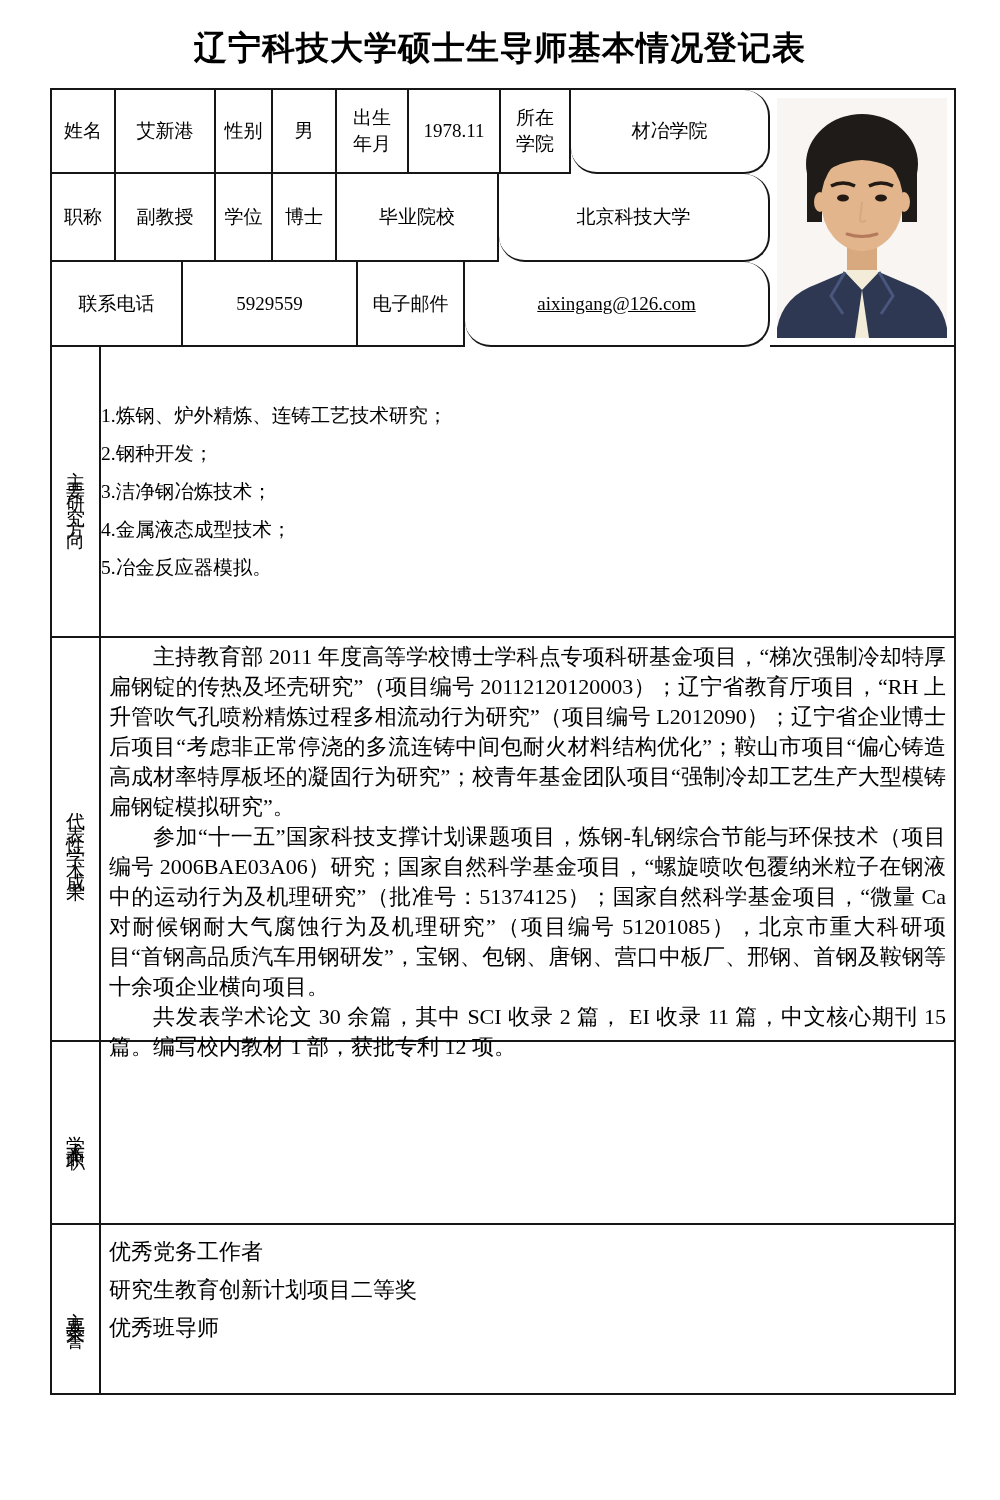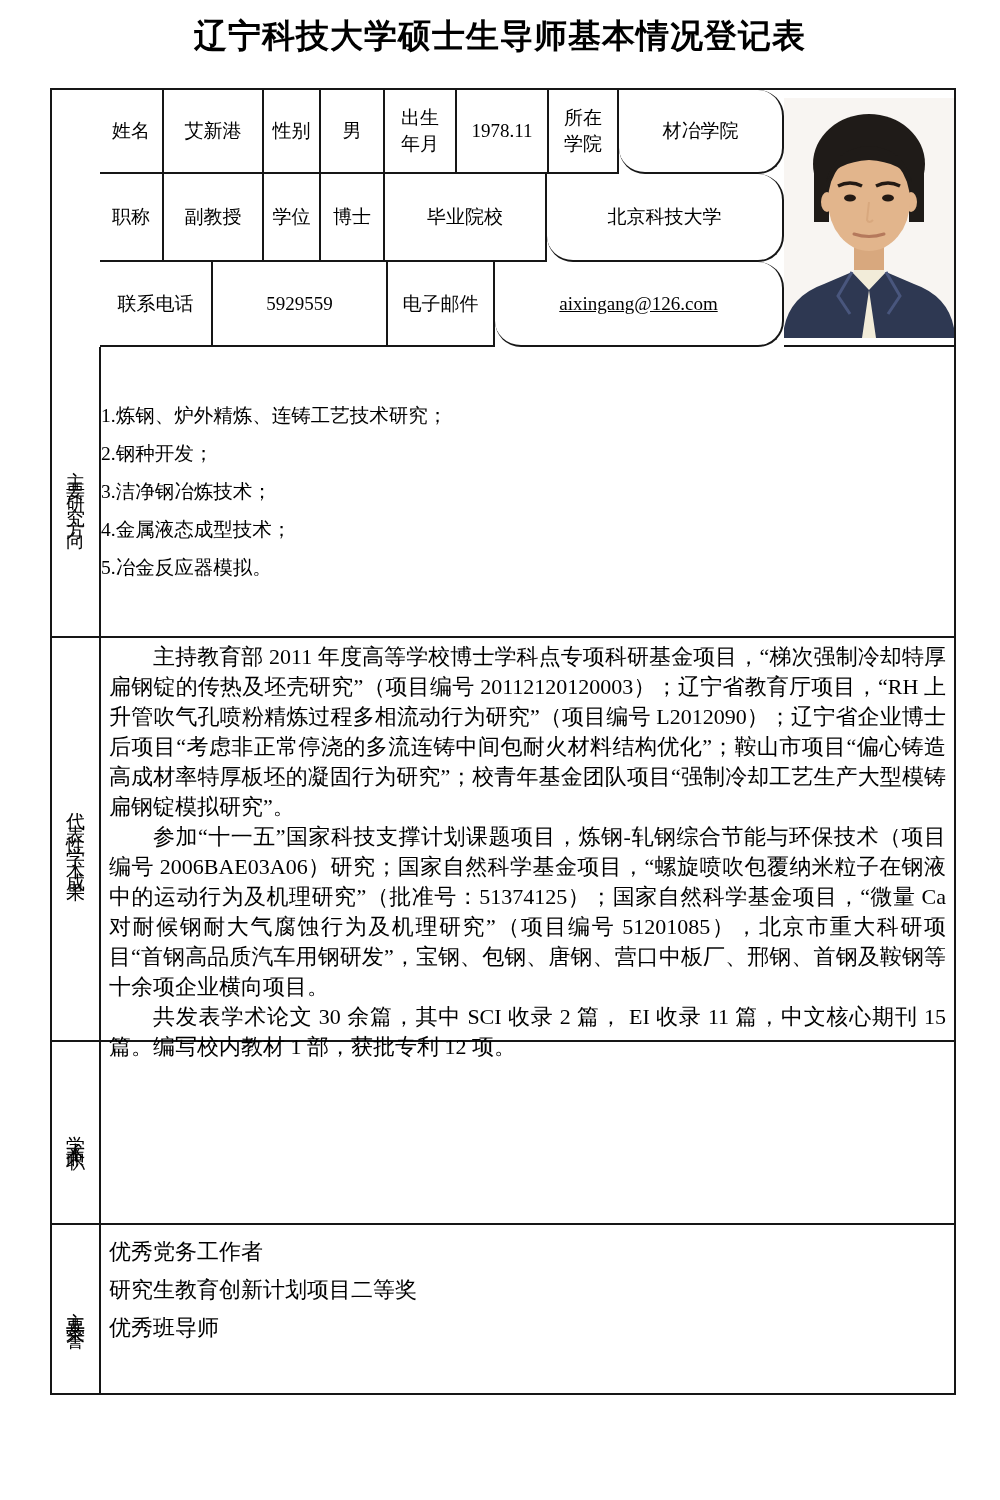--- a/index.html
+++ b/index.html
@@ -1,41 +1,41 @@
 <!DOCTYPE html>
 <html><head>
 <meta charset="utf-8">
 <style>
   html,body { margin:0; padding:0; }
   body {
     width:1000px; height:1500px; background:#ffffff; position:relative;
     font-family:"Liberation Serif","DejaVu Serif",serif; color:#000;
   }
   .page-title {
-    position:absolute; top:14px; left:0; width:1000px; margin:0;
+    position:absolute; top:26px; left:0; width:1000px; margin:0;
     text-align:center; font-size:33px; font-weight:bold; letter-spacing:1px;
   }
   .form-table {
     position:absolute; left:50px; top:88px; width:906px; height:1307px;
     box-sizing:border-box; border:2px solid #161616;
     display:flex; flex-direction:column; background:#fff;
   }
   .top-block { display:flex; height:257px; }
-  .top-left { width:718px; display:flex; flex-direction:column;margin-left:48px; }
+  .top-left { width:718px; display:flex; flex-direction:column; }
   .row { display:flex; }
   .row1 { height:84px; }
   .row2 { height:88px; }
   .row3 { height:85px; }
   .cell {
     box-sizing:border-box; border-right:2px solid #161616; border-bottom:2px solid #161616;
     display:flex; align-items:center; justify-content:center; text-align:center;
     font-size:19px; line-height:1.35; padding:0 6px;
   }
   .w64{width:64px;} .w100{width:100px;} .w57{width:57px;} .w74{width:72px;}
-  .w92{width:92px;} .w70{width:70px;} .w113{width:113px;} .w162{width:162px;}
+  .w92{width:92px;} .w70{width:70px;} .w113{width:131px;} .w162{width:162px;}
   .w172{width:175px;} .w107{width:107px;}
   .grow { flex:1;border-radius:26px; }
   .wrap2 { padding:0 12px; }
   .underline { text-decoration:underline; }
   .photo-cell {
     flex:1; box-sizing:border-box; border-bottom:2px solid #161616;
     display:flex; align-items:center; justify-content:center;
   }
   .section { display:flex; }
   .sec-research { height:291px; }

